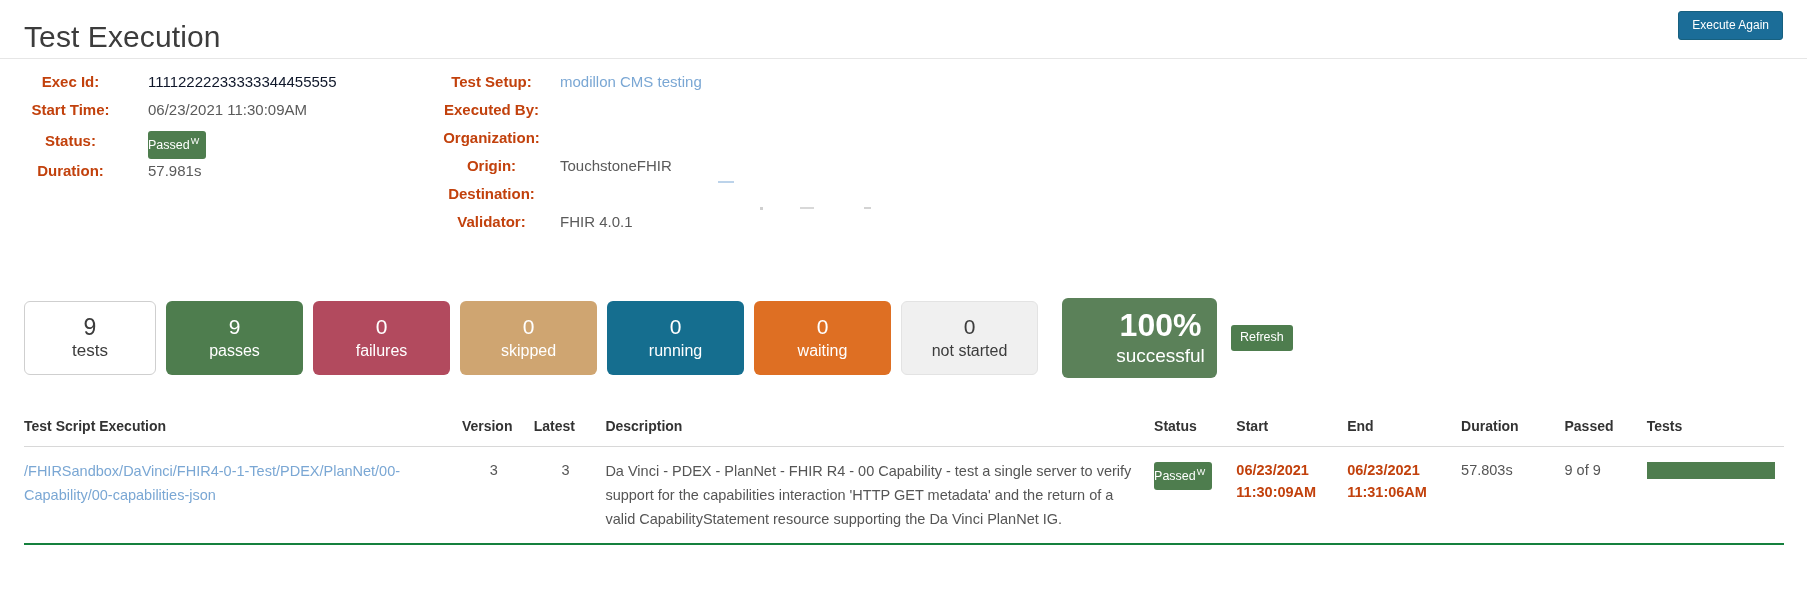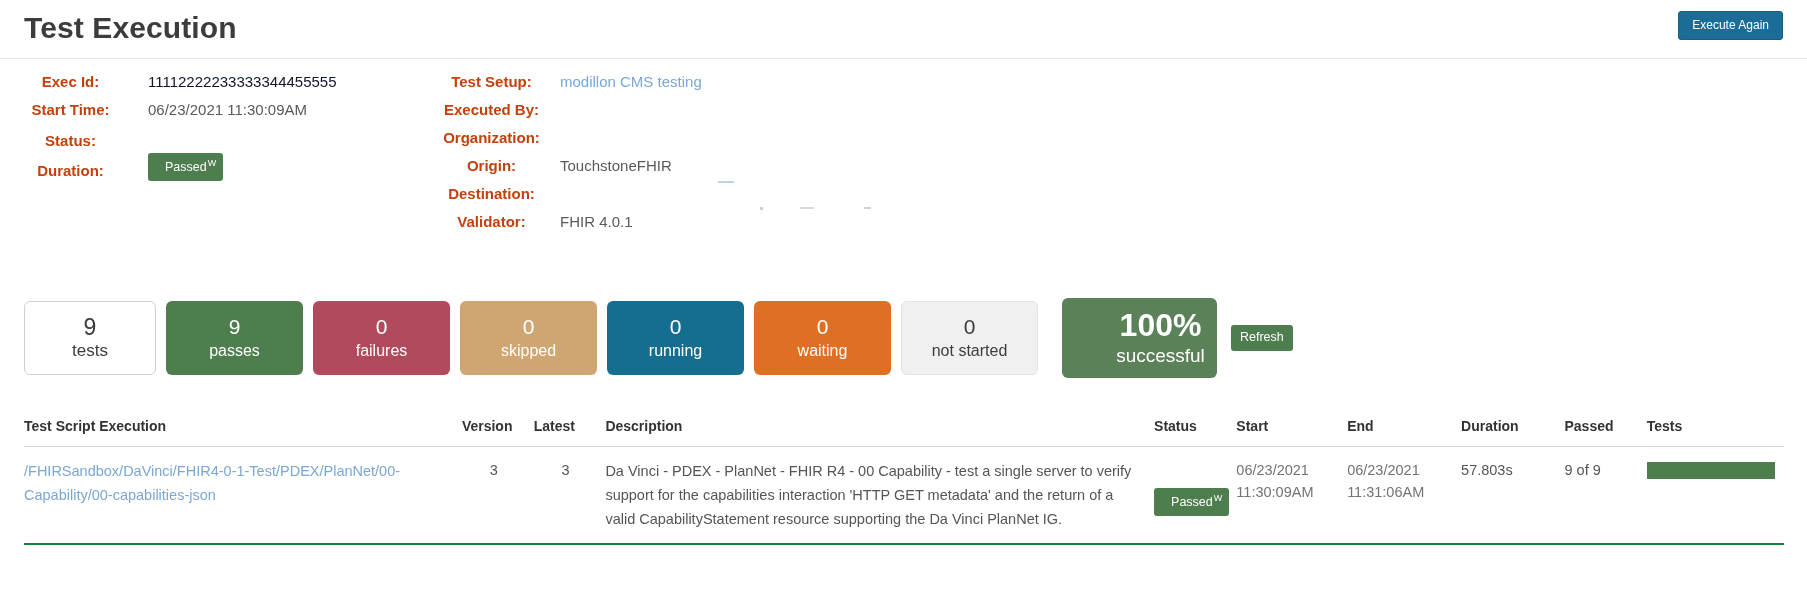--- a/index.html
+++ b/index.html
@@ -14,23 +14,23 @@
   .page { position: relative; width: 1807px; height: 590px; background:#fff; }
 
   
   .header {
     position: relative;
     height: 59px;
     border-bottom: 1px solid #e6e6e6;
   }
   .page-title {
     position: absolute;
-    left: 24px; top: 11px;
+    left: 24px; top: 20px;
     font-size: 30px;
-    font-weight: 700;
+    font-weight: 400;
     color: #3c3c3c;
     letter-spacing: .1px;
   }
   .execute-again-btn {
     position: absolute;
     right: 24px; top: 11px;
     background: #1b6d98;
     color: #ffffff;
     border: 1px solid #17607f;
     border-radius: 3px;
@@ -79,26 +79,25 @@
   }
   .info-value.link { color: #7aa7d4; }
   .info-value.dark { color: #0f172a; }
 
   .badge-passed {
     display: inline-block;
     background: #4e7d4e;
     color: #ffffff;
     font-size: 12.5px;
     line-height: 1;
-    padding: 6px 7px 7px 17px;
+    padding: 6px 7px 7px 0;
     border-radius: 3px;
     position: relative;
     top: 3px;
     white-space: nowrap;
-    margin-top: 26px;
   }
   .badge-passed sup {
     font-size: 9px;
     vertical-align: super;
     margin-left: 1px;
   }
 
   .ghost-dash {
     position: absolute;
     left: 718px; top: 113px;
@@ -221,21 +220,21 @@
 
   .script-link {
     color: #7aa7d4;
     text-decoration: none;
     cursor: pointer;
     word-break: break-word;
     line-height: 24px;
     display: inline-block;
   }
   .desc-text { color: #555555; line-height: 24px; }
-  .stamp { color: #737373; line-height: 22px; white-space: nowrap; }
+  .stamp { color: #c2410c; line-height: 22px; white-space: nowrap; font-weight: bold; }
   .tests-bar {
     display: block;
     width: 128px;
     height: 17px;
     background: #4e7d4e;
     margin-top: 3px;
   }
 </style>
 </head>
 <body>

